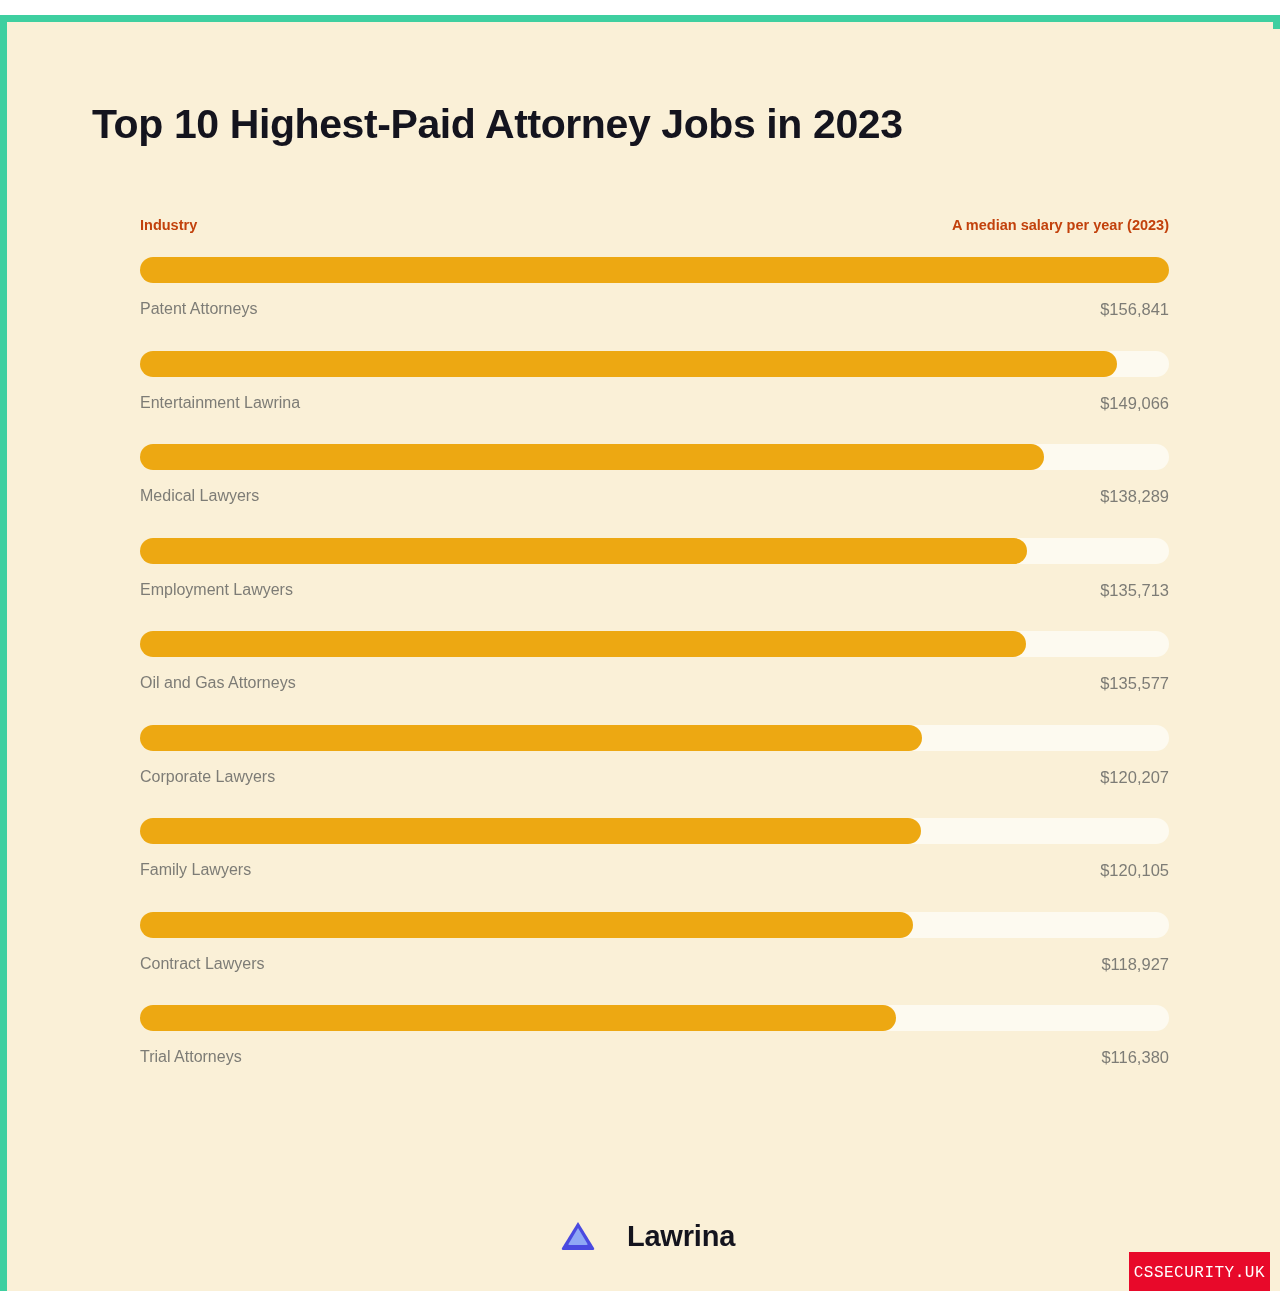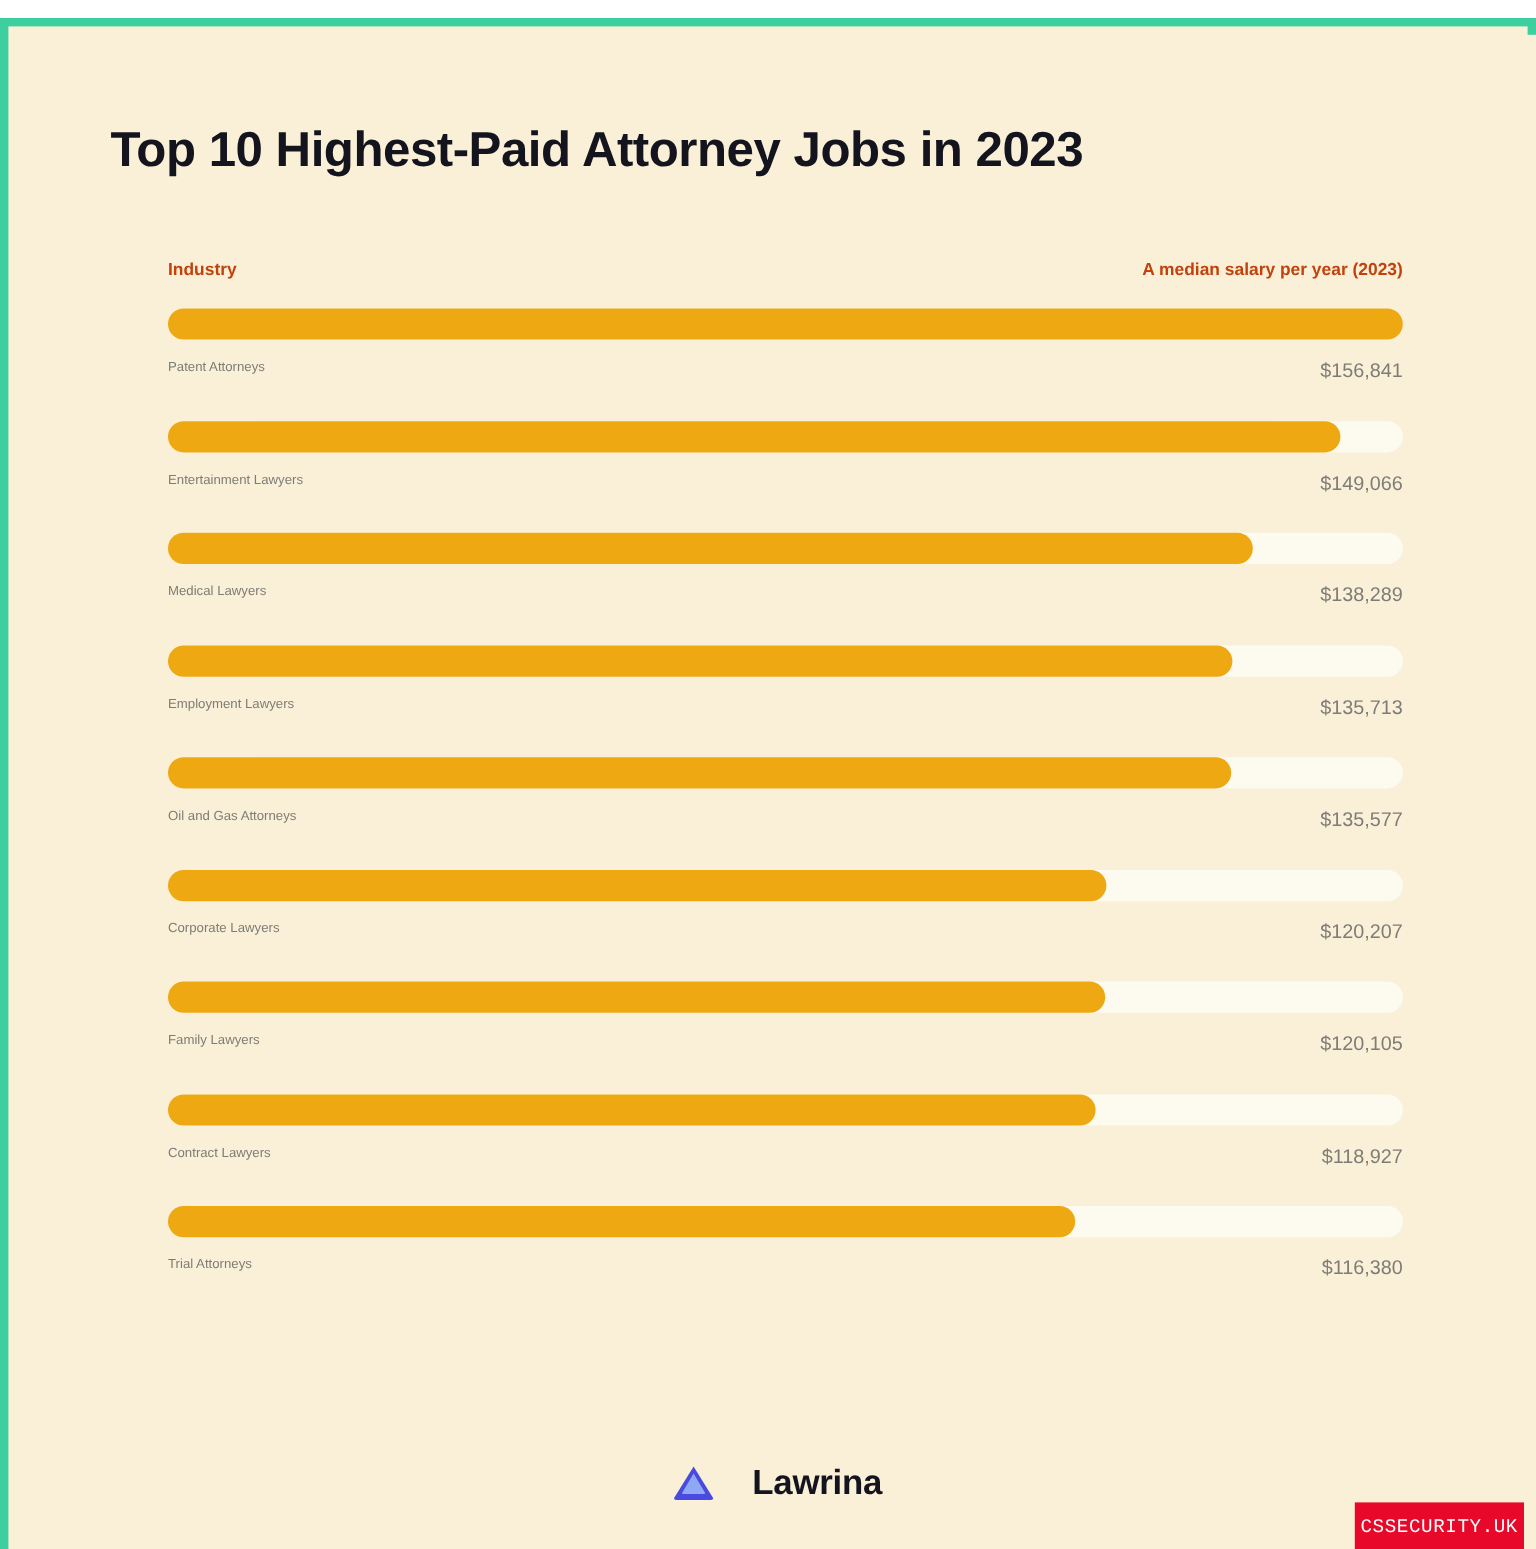--- a/index.html
+++ b/index.html
@@ -74,21 +74,21 @@
     left: 0;
     top: 0;
     height: 26px;
     border-radius: 13px;
     background: #eda812;
   }
   .row-label {
     position: absolute;
     left: 0;
     top: 43px;
-    font-size: 11px;
+    font-size: 16px;
     color: #7d7c76;
   }
   .row-value {
     position: absolute;
     right: 0;
     top: 43px;
     font-size: 16.5px;
     color: #7d7c76;
   }
 
@@ -142,21 +142,21 @@
           <div class="track">
             <div class="bar" style="width: 1029px;"></div>
           </div>
           <div class="row-label">Patent Attorneys</div>
           <div class="row-value">$156,841</div>
         </div>
         <div class="row">
           <div class="track">
             <div class="bar" style="width: 976.601px;"></div>
           </div>
-          <div class="row-label">Entertainment Lawyers</div>
+          <div class="row-label">Entertainment Lawrina</div>
           <div class="row-value">$149,066</div>
         </div>
         <div class="row">
           <div class="track">
             <div class="bar" style="width: 903.97px;"></div>
           </div>
           <div class="row-label">Medical Lawyers</div>
           <div class="row-value">$138,289</div>
         </div>
         <div class="row">

